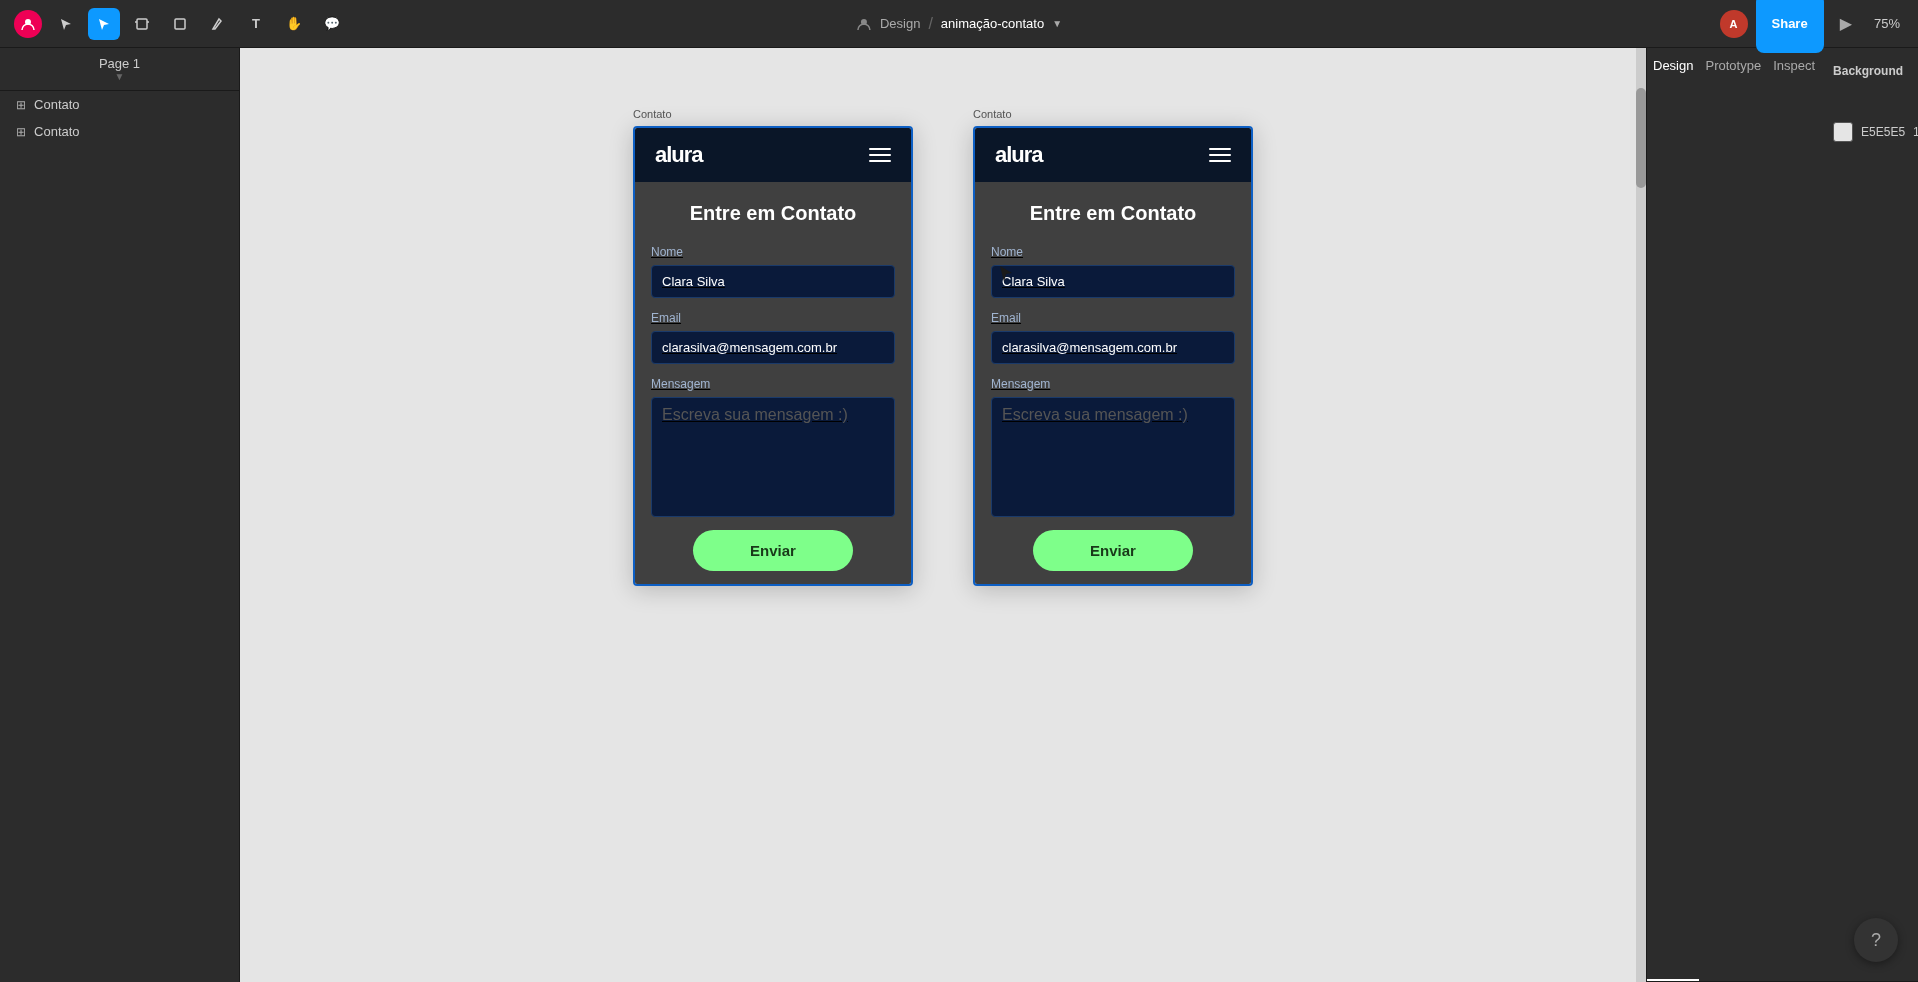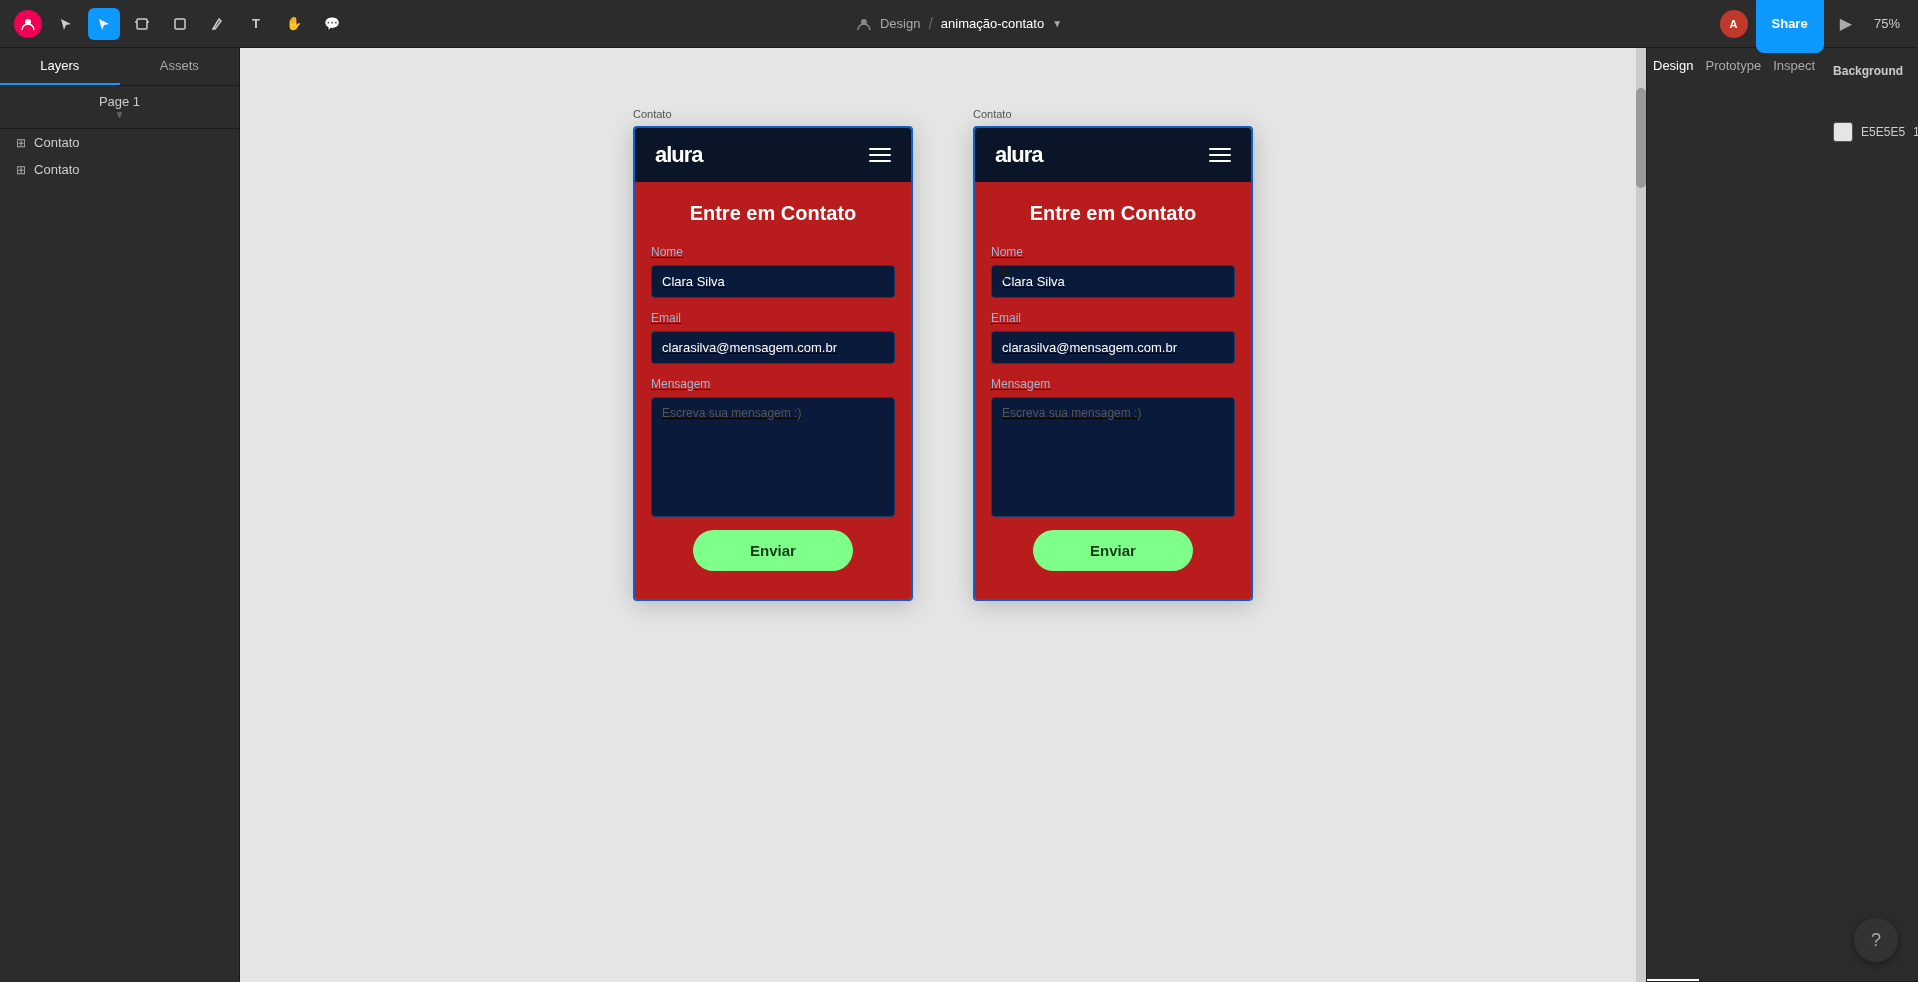--- a/index.html
+++ b/index.html
@@ -109,38 +109,38 @@
     .phone-nav {
       background: #0a1628;
       padding: 14px 20px;
       display: flex; align-items: center; justify-content: space-between;
     }
     .alura-logo { color: white; font-size: 22px; font-weight: 700; letter-spacing: -1px; }
     .hamburger { color: white; font-size: 18px; display: flex; flex-direction: column; gap: 4px; cursor: pointer; }
     .ham-line { width: 22px; height: 2px; background: white; border-radius: 1px; }
 
     .phone-body {
-      background: #b91c1c;
-      padding: 20px 16px 28px;
+      background: #404040;
+      padding: 20px 16px 13px;
     }
 
     .contact-title { color: white; font-size: 20px; font-weight: 700; text-align: center; margin-bottom: 20px; }
 
     .form-group { margin-bottom: 13px; text-decoration: underline; }
     .form-label { color: #a0b4d0; font-size: 12px; margin-bottom: 6px; display: block; }
     .form-input {
       width: 100%; background: #0a1a3a; border: 1px solid #1a3a6a; border-radius: 4px;
       padding: 8px 10px; color: white; font-size: 13px;
     }
     .form-textarea {
       width: 100%; background: #0a1a3a; border: 1px solid #1a3a6a; border-radius: 4px;
       padding: 8px 10px; color: #666; font-size: 12px; height: 120px; resize: none;
       display: flex; align-items: flex-start;
     }
-    .textarea-placeholder { color: #555; font-size: 12px; }
+    .textarea-placeholder { color: #555; font-size: 16px; }
 
     .submit-btn {
       width: 160px; margin: 0 auto; display: block;
       background: #7eff8a; border: none; border-radius: 24px;
       padding: 12px 0; font-size: 15px; font-weight: 600; color: #1a3a1a;
       cursor: pointer; text-align: center; margin-top: 8px;
     }
 
     
     .right-panel {
@@ -249,24 +249,20 @@
     <div class="user-avatar">A</div>
     <button class="share-btn">Share</button>
     <button class="play-btn">▶</button>
     <span class="zoom-label">75%</span>
   </div>
 </div>
 
 <div class="main-area">
 
   <div class="left-sidebar">
-    <div class="sidebar-tabs">
-      <div class="sidebar-tab active">Layers</div>
-      <div class="sidebar-tab">Assets</div>
-    </div>
 
     <div class="page-selector">
       <span>Page 1</span>
       <span style="font-size:10px;color:#666;">▼</span>
     </div>
 
     <div class="layer-item">
       <span class="layer-icon">⊞</span>
       <span>Contato</span>
     </div>

